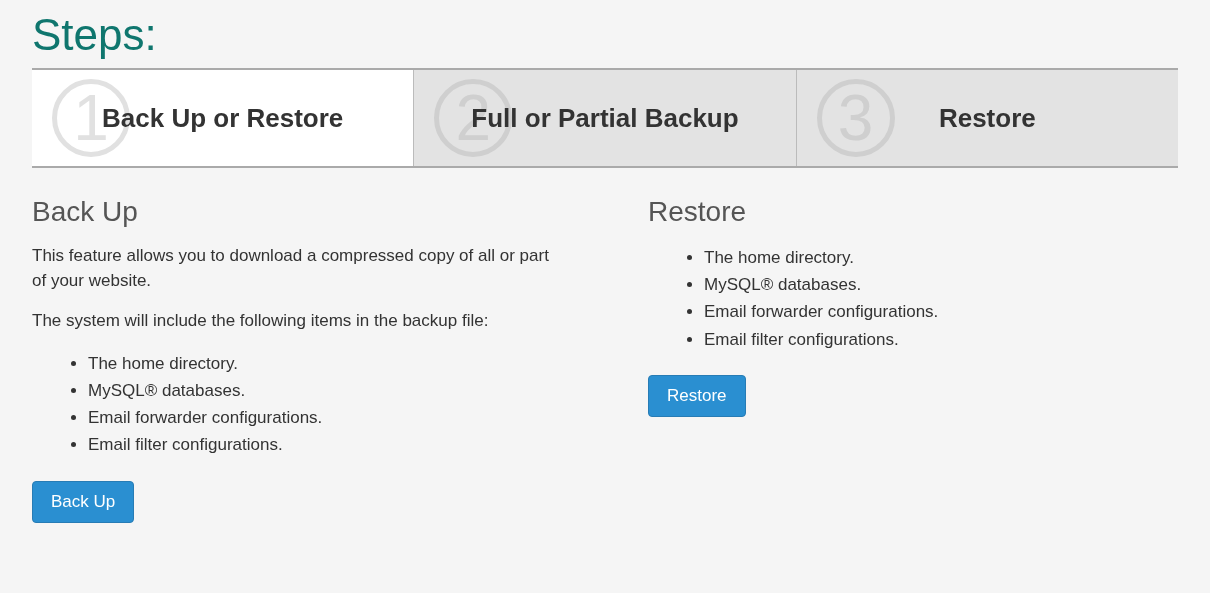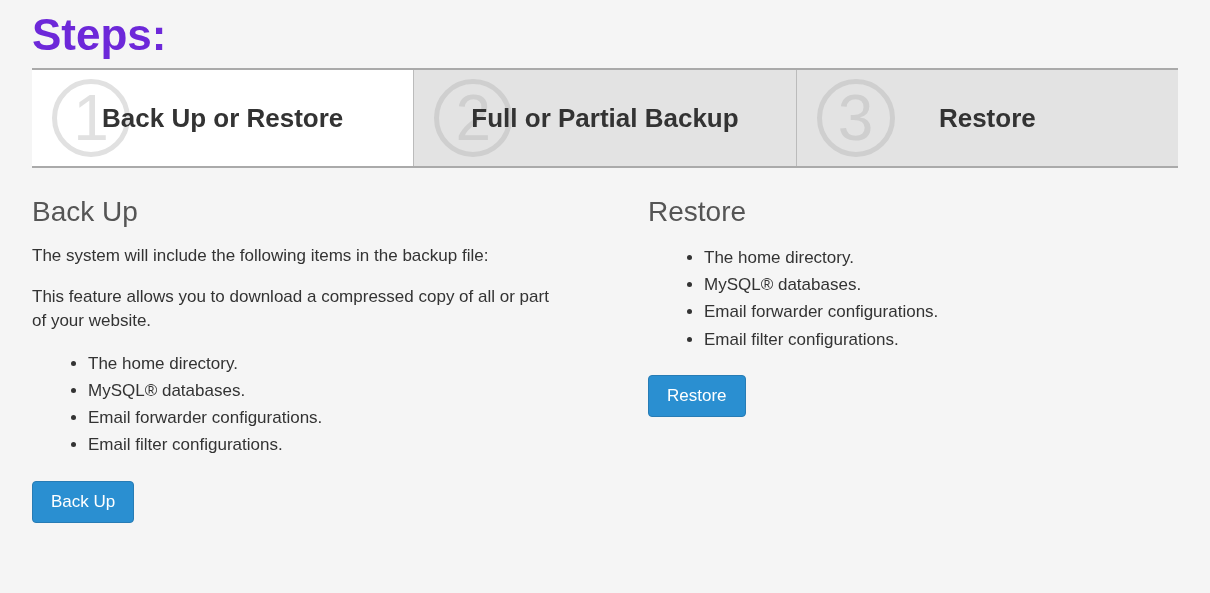--- a/index.html
+++ b/index.html
@@ -6,22 +6,22 @@
     body {
       font-family: "Helvetica Neue", Helvetica, Arial, sans-serif;
       background: #f5f5f5;
       color: #333;
       width: 1210px;
       height: 593px;
       padding: 10px 32px 20px 32px;
     }
     .page-title {
       font-size: 44px;
-      font-weight: 700;
-      color: #6d28d9;
+      font-weight: 400;
+      color: #0f766e;
       margin-bottom: 8px;
     }
     .steps-row {
       display: flex;
       border-top: 2px solid #aaa;
       border-bottom: 2px solid #aaa;
       height: 100px;
       margin-bottom: 28px;
     }
     .step-tab {
@@ -122,22 +122,22 @@
   <div class="step-tab inactive">
     <span class="step-num">3</span>
     <span class="step-label">Restore</span>
   </div>
 </div>
 
 <div class="columns">
 
   <div class="col">
     <h2 class="col-title">Back Up</h2>
+    <p>This feature allows you to download a compressed copy of all or part of your website.</p>
     <p>The system will include the following items in the backup file:</p>
-    <p>This feature allows you to download a compressed copy of all or part of your website.</p>
     <ul>
       <li>The home directory.</li>
       <li>MySQL® databases.</li>
       <li>Email forwarder configurations.</li>
       <li>Email filter configurations.</li>
     </ul>
     <button class="btn">Back Up</button>
   </div>
 
   <div class="col">

